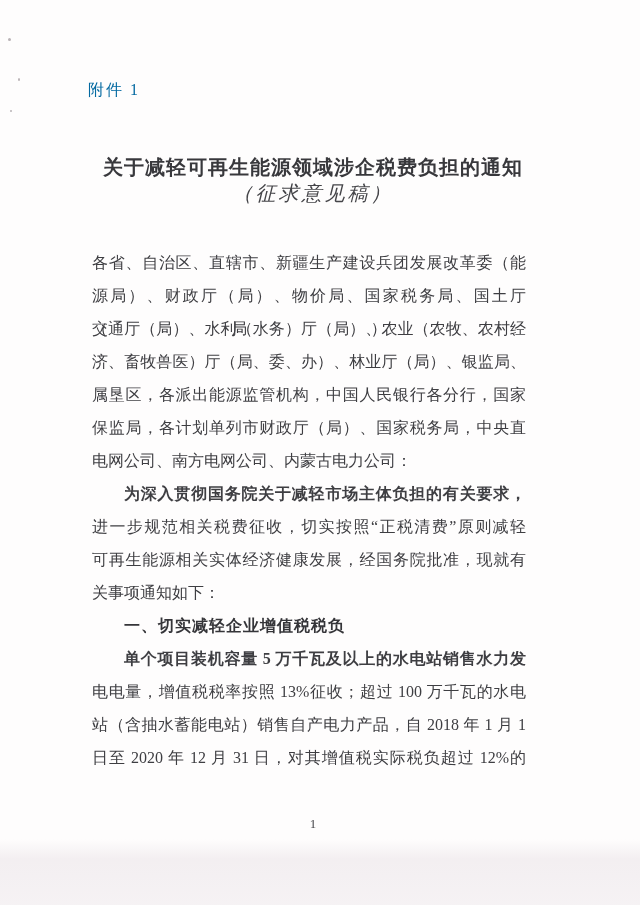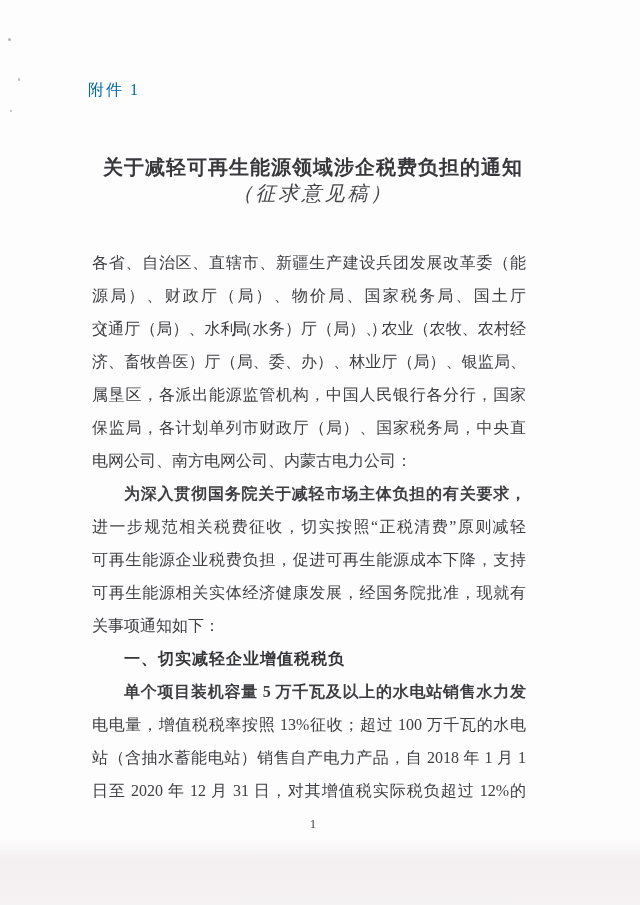--- a/index.html
+++ b/index.html
@@ -114,21 +114,20 @@
   <div class="body">
       <div class="line fill">各省、自治区、直辖市、新疆生产建设兵团发展改革委（能</div>
       <div class="line fill">源局）、财政厅（局）、物价局、国家税务局、国土厅（局）、</div>
       <div class="line fill">交通厅（局）、水利（水务）厅（局）、农业（农牧、农村经</div>
       <div class="line fill">济、畜牧兽医）厅（局、委、办）、林业厅（局）、银监局、</div>
       <div class="line fill">属垦区，各派出能源监管机构，中国人民银行各分行，国家</div>
       <div class="line fill">保监局，各计划单列市财政厅（局）、国家税务局，中央直</div>
       <div class="line">电网公司、南方电网公司、内蒙古电力公司：</div>
       <div class="line indent fill">为深入贯彻国务院关于减轻市场主体负担的有关要求，</div>
       <div class="line fill">进一步规范相关税费征收，切实按照“正税清费”原则减轻</div>
-      <div class="line fill">可再生能源企业税费负担，促进可再生能源成本下降，支持</div>
       <div class="line fill">可再生能源相关实体经济健康发展，经国务院批准，现就有</div>
       <div class="line">关事项通知如下：</div>
       <div class="line indent bold">一、切实减轻企业增值税税负</div>
       <div class="line indent fill">单个项目装机容量 5 万千瓦及以上的水电站销售水力发</div>
       <div class="line fill">电电量，增值税税率按照 13%征收；超过 100 万千瓦的水电</div>
       <div class="line fill">站（含抽水蓄能电站）销售自产电力产品，自 2018 年 1 月 1</div>
       <div class="line fill">日至 2020 年 12 月 31 日，对其增值税实际税负超过 12%的</div>
     </div>
 
   <div class="pagenum">1</div>

